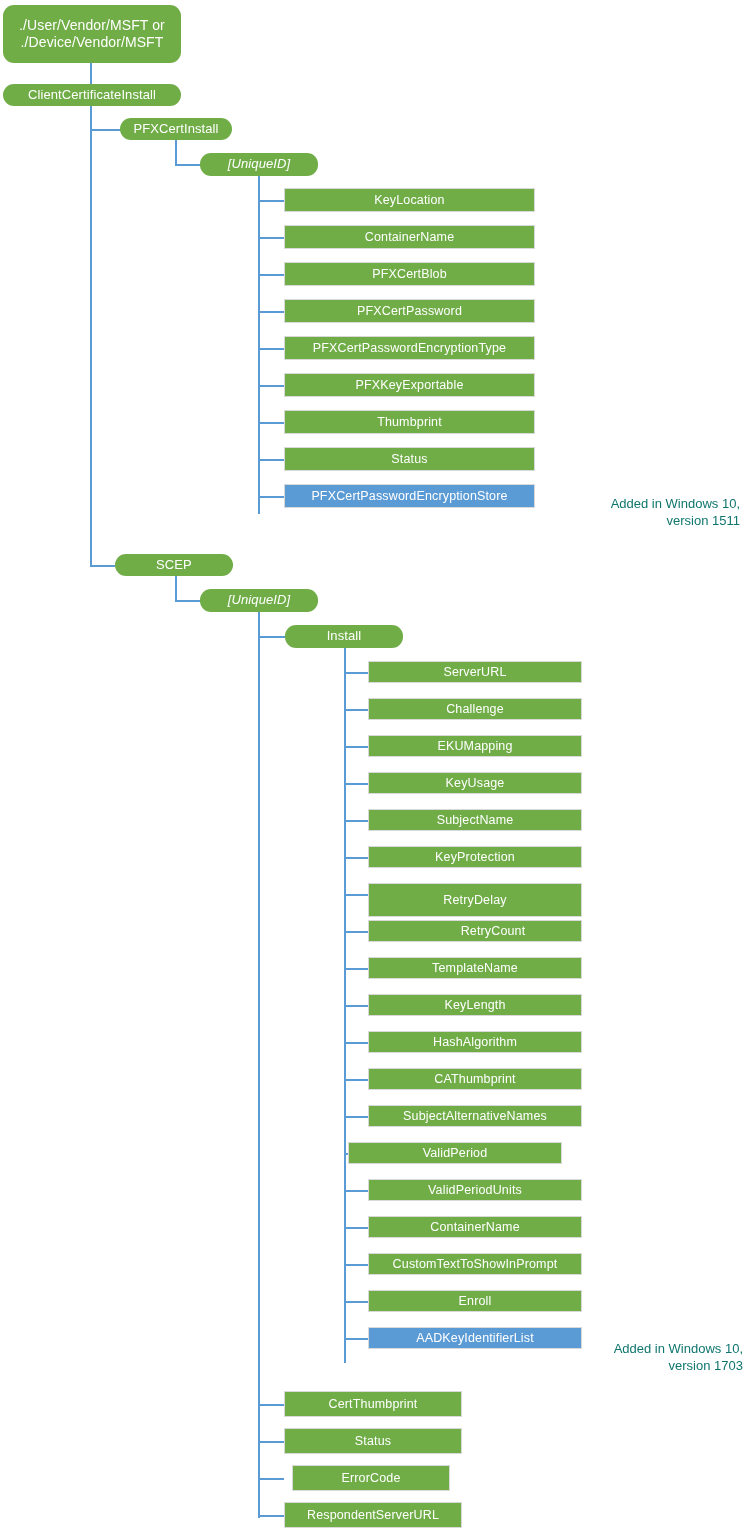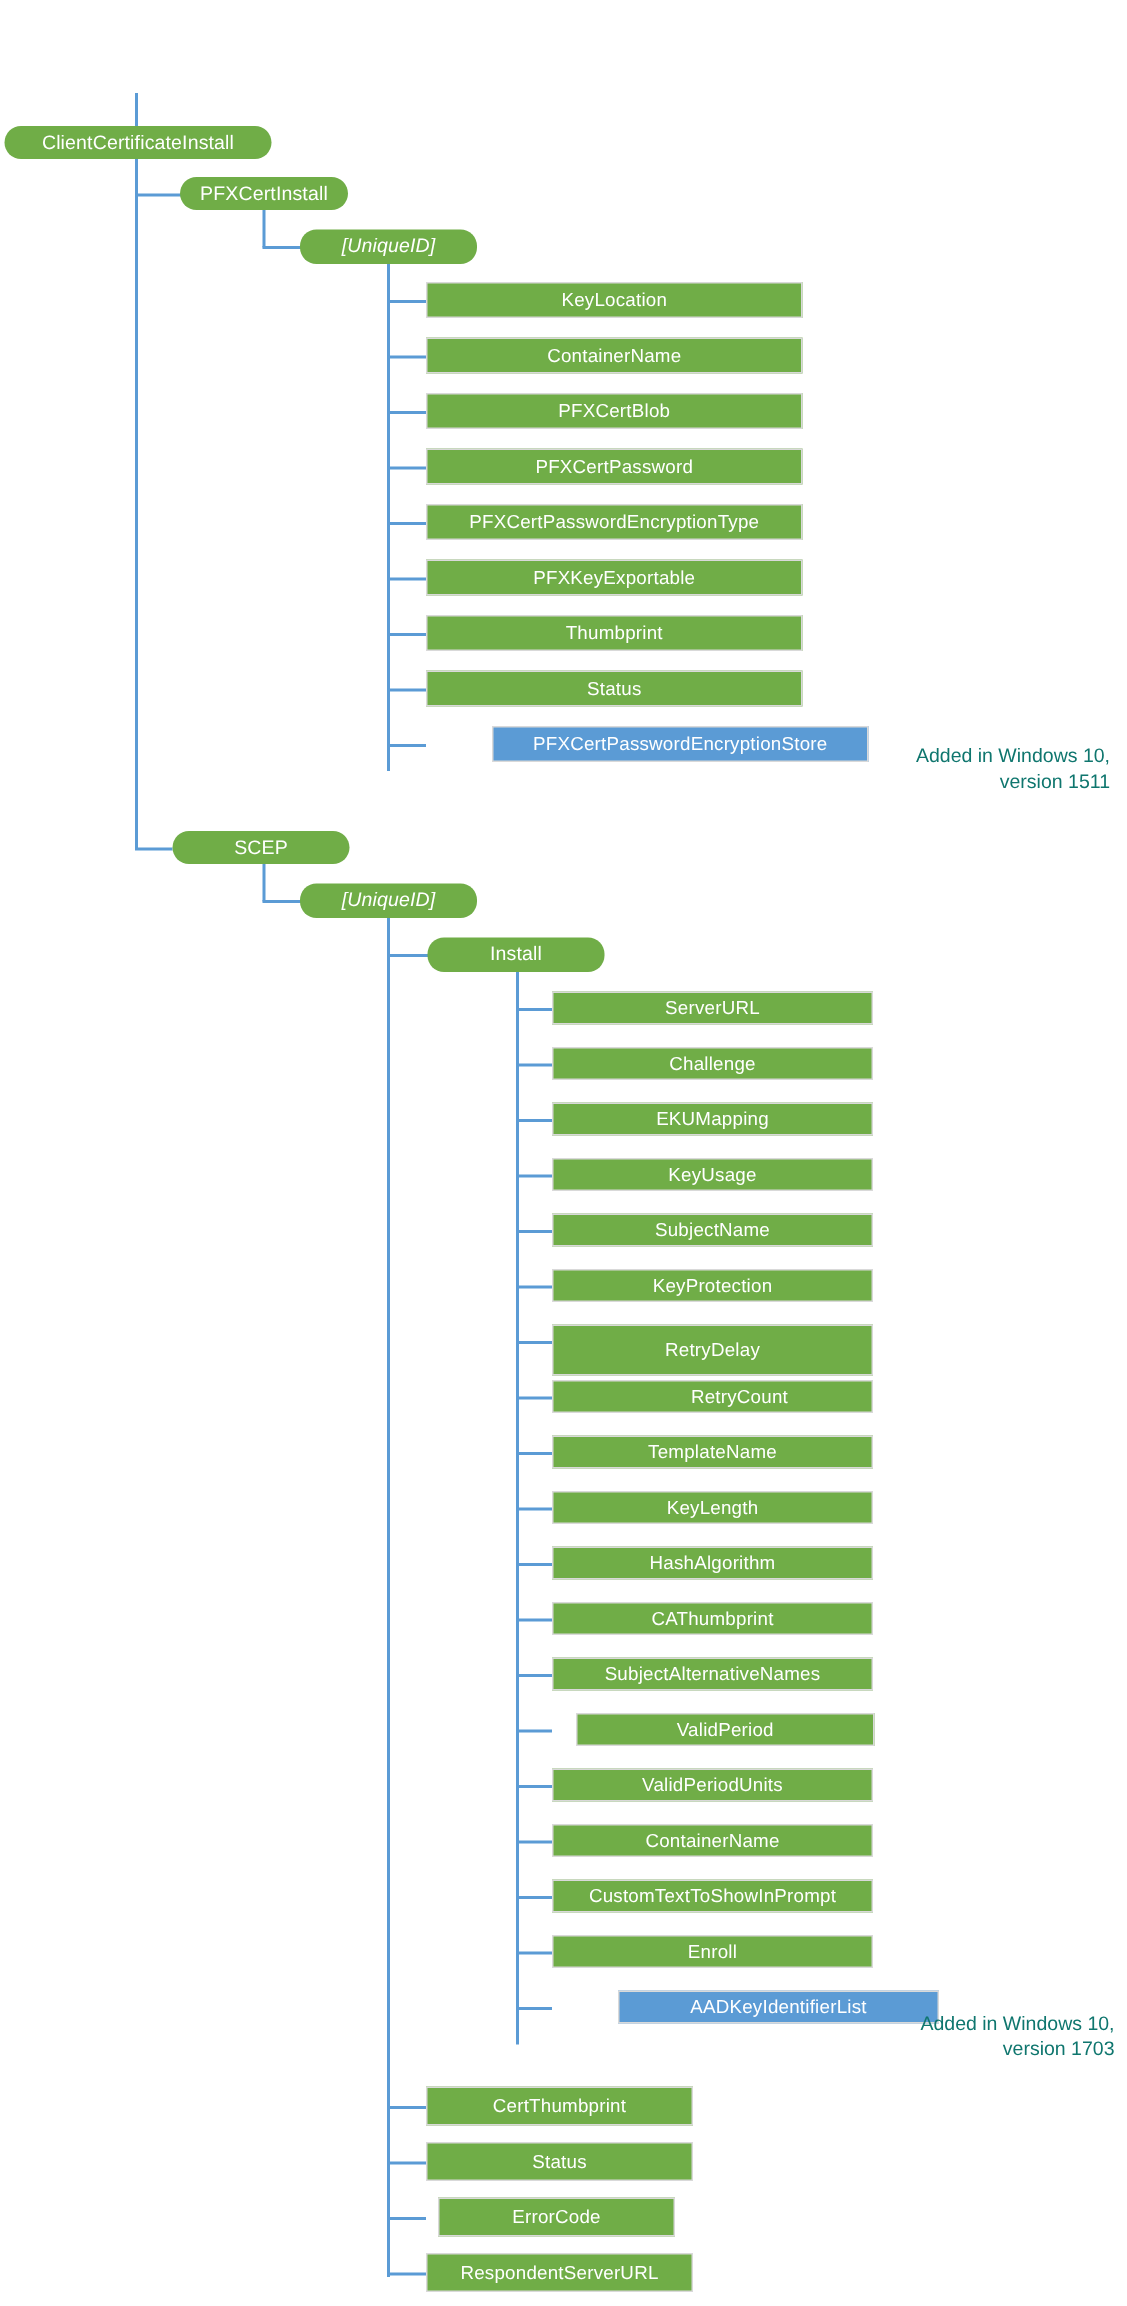--- a/index.html
+++ b/index.html
@@ -56,21 +56,20 @@
     align-items: center;
     justify-content: center;
     text-align: center;
     font-size: 12.5px;
     letter-spacing: 0.15px;
     box-sizing: border-box;
     padding: 0 4px;
   }
   .box.blue {
     background: #5B9BD5;
-    margin-left: 44px;
   }
   
   .note {
     position: absolute;
     color: #0f766e;
     font-size: 13px;
     line-height: 1.3;
     text-align: right;
     white-space: pre-line;
   }
@@ -95,20 +94,22 @@
 
   <div class="vline" style="left:175px; top:576px; height:25px;"></div>
   <div class="hline" style="left:175px; top:600px; width:27px;"></div>
 
   <div class="vline" style="left:258px; top:612px; height:906px;"></div>
 
   <div class="hline" style="left:258px; top:636px; width:29px;"></div>
 
   <div class="vline" style="left:344px; top:648px; height:715px;"></div>
 
+  <div class="pill" style="left:3px; top:5px; width:178px; height:58px; font-size:14px;">./User/Vendor/MSFT or
+./Device/Vendor/MSFT</div>
 
   <div class="pill" style="left:3px; top:84px; width:178px; height:22px;">ClientCertificateInstall</div>
 
   <div class="pill" style="left:120px; top:118px; width:112px; height:22px;">PFXCertInstall</div>
 
   <div class="pill italic" style="left:200px; top:153px; width:118px; height:23px;">[UniqueID]</div>
 
   <div class="pill" style="left:115px; top:554px; width:118px; height:22px;">SCEP</div>
 
   <div class="pill italic" style="left:200px; top:589px; width:118px; height:23px;">[UniqueID]</div>
@@ -157,21 +158,21 @@
       <div class="box" style="left: 368px; top: 957px; width: 214px; height: 22px;">TemplateName</div>
       <div class="hline" style="left: 344px; top: 1005px; width: 24px;"></div>
       <div class="box" style="left: 368px; top: 994px; width: 214px; height: 22px;">KeyLength</div>
       <div class="hline" style="left: 344px; top: 1042px; width: 24px;"></div>
       <div class="box" style="left: 368px; top: 1031px; width: 214px; height: 22px;">HashAlgorithm</div>
       <div class="hline" style="left: 344px; top: 1079px; width: 24px;"></div>
       <div class="box" style="left: 368px; top: 1068px; width: 214px; height: 22px;">CAThumbprint</div>
       <div class="hline" style="left: 344px; top: 1116px; width: 24px;"></div>
       <div class="box" style="left: 368px; top: 1105px; width: 214px; height: 22px;">SubjectAlternativeNames</div>
       <div class="hline" style="left: 344px; top: 1153px; width: 24px;"></div>
-      <div class="box" style="left: 384px; top: 1142px; width: 199px; height: 22px;">ValidPeriod</div>
+      <div class="box" style="left: 348px; top: 1142px; width: 214px; height: 22px;">ValidPeriod</div>
       <div class="hline" style="left: 344px; top: 1190px; width: 24px;"></div>
       <div class="box" style="left: 368px; top: 1179px; width: 214px; height: 22px;">ValidPeriodUnits</div>
       <div class="hline" style="left: 344px; top: 1227px; width: 24px;"></div>
       <div class="box" style="left: 368px; top: 1216px; width: 214px; height: 22px;">ContainerName</div>
       <div class="hline" style="left: 344px; top: 1264px; width: 24px;"></div>
       <div class="box" style="left: 368px; top: 1253px; width: 214px; height: 22px;">CustomTextToShowInPrompt</div>
       <div class="hline" style="left: 344px; top: 1301px; width: 24px;"></div>
       <div class="box" style="left: 368px; top: 1290px; width: 214px; height: 22px;">Enroll</div>
       <div class="hline" style="left: 344px; top: 1338px; width: 24px;"></div>
       <div class="box blue" style="left: 368px; top: 1327px; width: 214px; height: 22px;">AADKeyIdentifierList</div>

